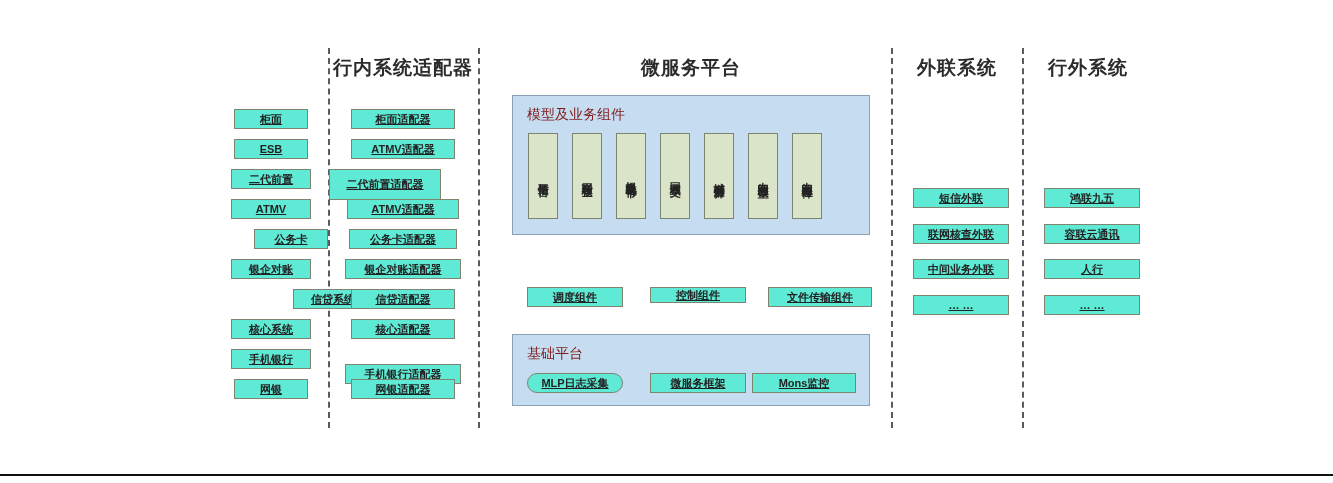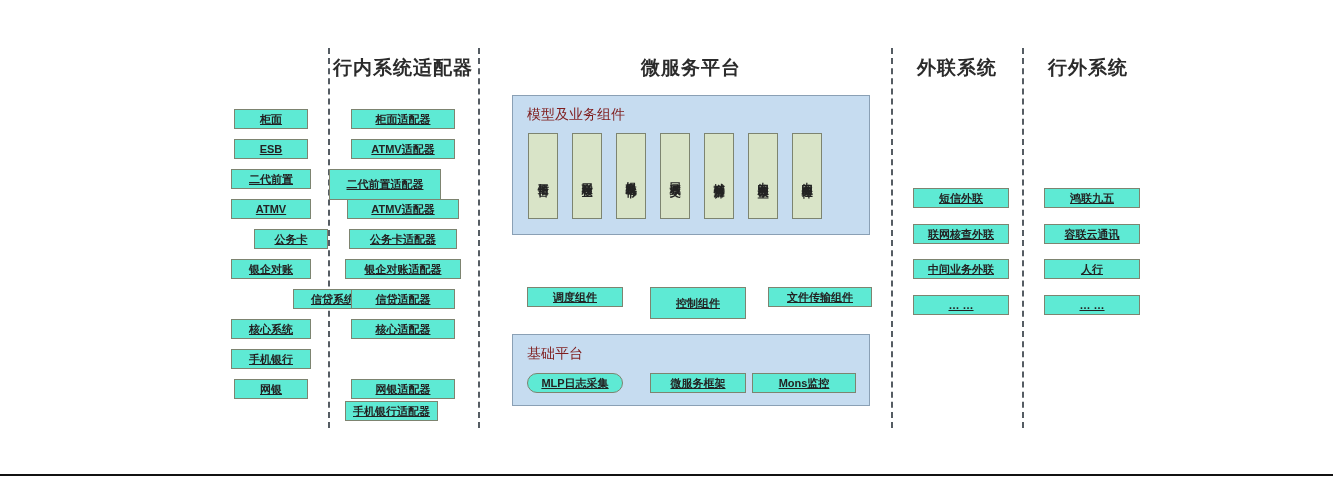--- a/index.html
+++ b/index.html
@@ -122,21 +122,21 @@
   <div class="gbox" style="left:234px;top:379px;width:74px;height:20px;">网银</div>
 
   <div class="gbox" style="left:351px;top:109px;width:104px;height:20px;">柜面适配器</div>
   <div class="gbox" style="left:351px;top:139px;width:104px;height:20px;">ATMV适配器</div>
   <div class="gbox" style="left:329px;top:169px;width:112px;height:31px;">二代前置适配器</div>
   <div class="gbox" style="left:347px;top:199px;width:112px;height:20px;">ATMV适配器</div>
   <div class="gbox" style="left:349px;top:229px;width:108px;height:20px;">公务卡适配器</div>
   <div class="gbox" style="left:345px;top:259px;width:116px;height:20px;">银企对账适配器</div>
   <div class="gbox" style="left:351px;top:289px;width:104px;height:20px;">信贷适配器</div>
   <div class="gbox" style="left:351px;top:319px;width:104px;height:20px;">核心适配器</div>
-  <div class="gbox" style="left:345px;top:364px;width:93px;height:20px;margin-top:37px;">手机银行适配器</div>
+  <div class="gbox" style="left:345px;top:364px;width:116px;height:20px;">手机银行适配器</div>
   <div class="gbox" style="left:351px;top:379px;width:104px;height:20px;">网银适配器</div>
 
   <div class="panel" style="left:512px;top:95px;width:358px;height:140px;">
     <div class="panel-label">模型及业务组件</div>
   </div>
   <div class="vbox" style="left:528px;top:133px;width:30px;height:86px;">
     <span class="vtext">短信平台</span>
   </div>
   <div class="vbox" style="left:572px;top:133px;width:30px;height:86px;">
     <span class="vtext">联网核查</span>
@@ -151,21 +151,21 @@
     <span class="vtext">城商行清算</span>
   </div>
   <div class="vbox" style="left:748px;top:133px;width:30px;height:86px;">
     <span class="vtext">中间业务模型</span>
   </div>
   <div class="vbox" style="left:792px;top:133px;width:30px;height:86px;">
     <span class="vtext">中间业务组件</span>
   </div>
 
   <div class="gbox" style="left:527px;top:287px;width:96px;height:20px;">调度组件</div>
-  <div class="gbox" style="left:650px;top:287px;width:96px;height:32px;">控制组件</div>
+  <div class="gbox" style="left:650px;top:287px;width:96px;height:16px;">控制组件</div>
   <div class="gbox" style="left:768px;top:287px;width:104px;height:20px;">文件传输组件</div>
 
   <div class="panel" style="left:512px;top:334px;width:358px;height:72px;">
     <div class="panel-label">基础平台</div>
   </div>
   <div class="gbox" style="left:527px;top:373px;width:96px;height:20px;border-radius:10px;">MLP日志采集</div>
   <div class="gbox" style="left:650px;top:373px;width:96px;height:20px;">微服务框架</div>
   <div class="gbox" style="left:752px;top:373px;width:104px;height:20px;">Mons监控</div>
 
   <div class="gbox" style="left:913px;top:188px;width:96px;height:20px;">短信外联</div>

